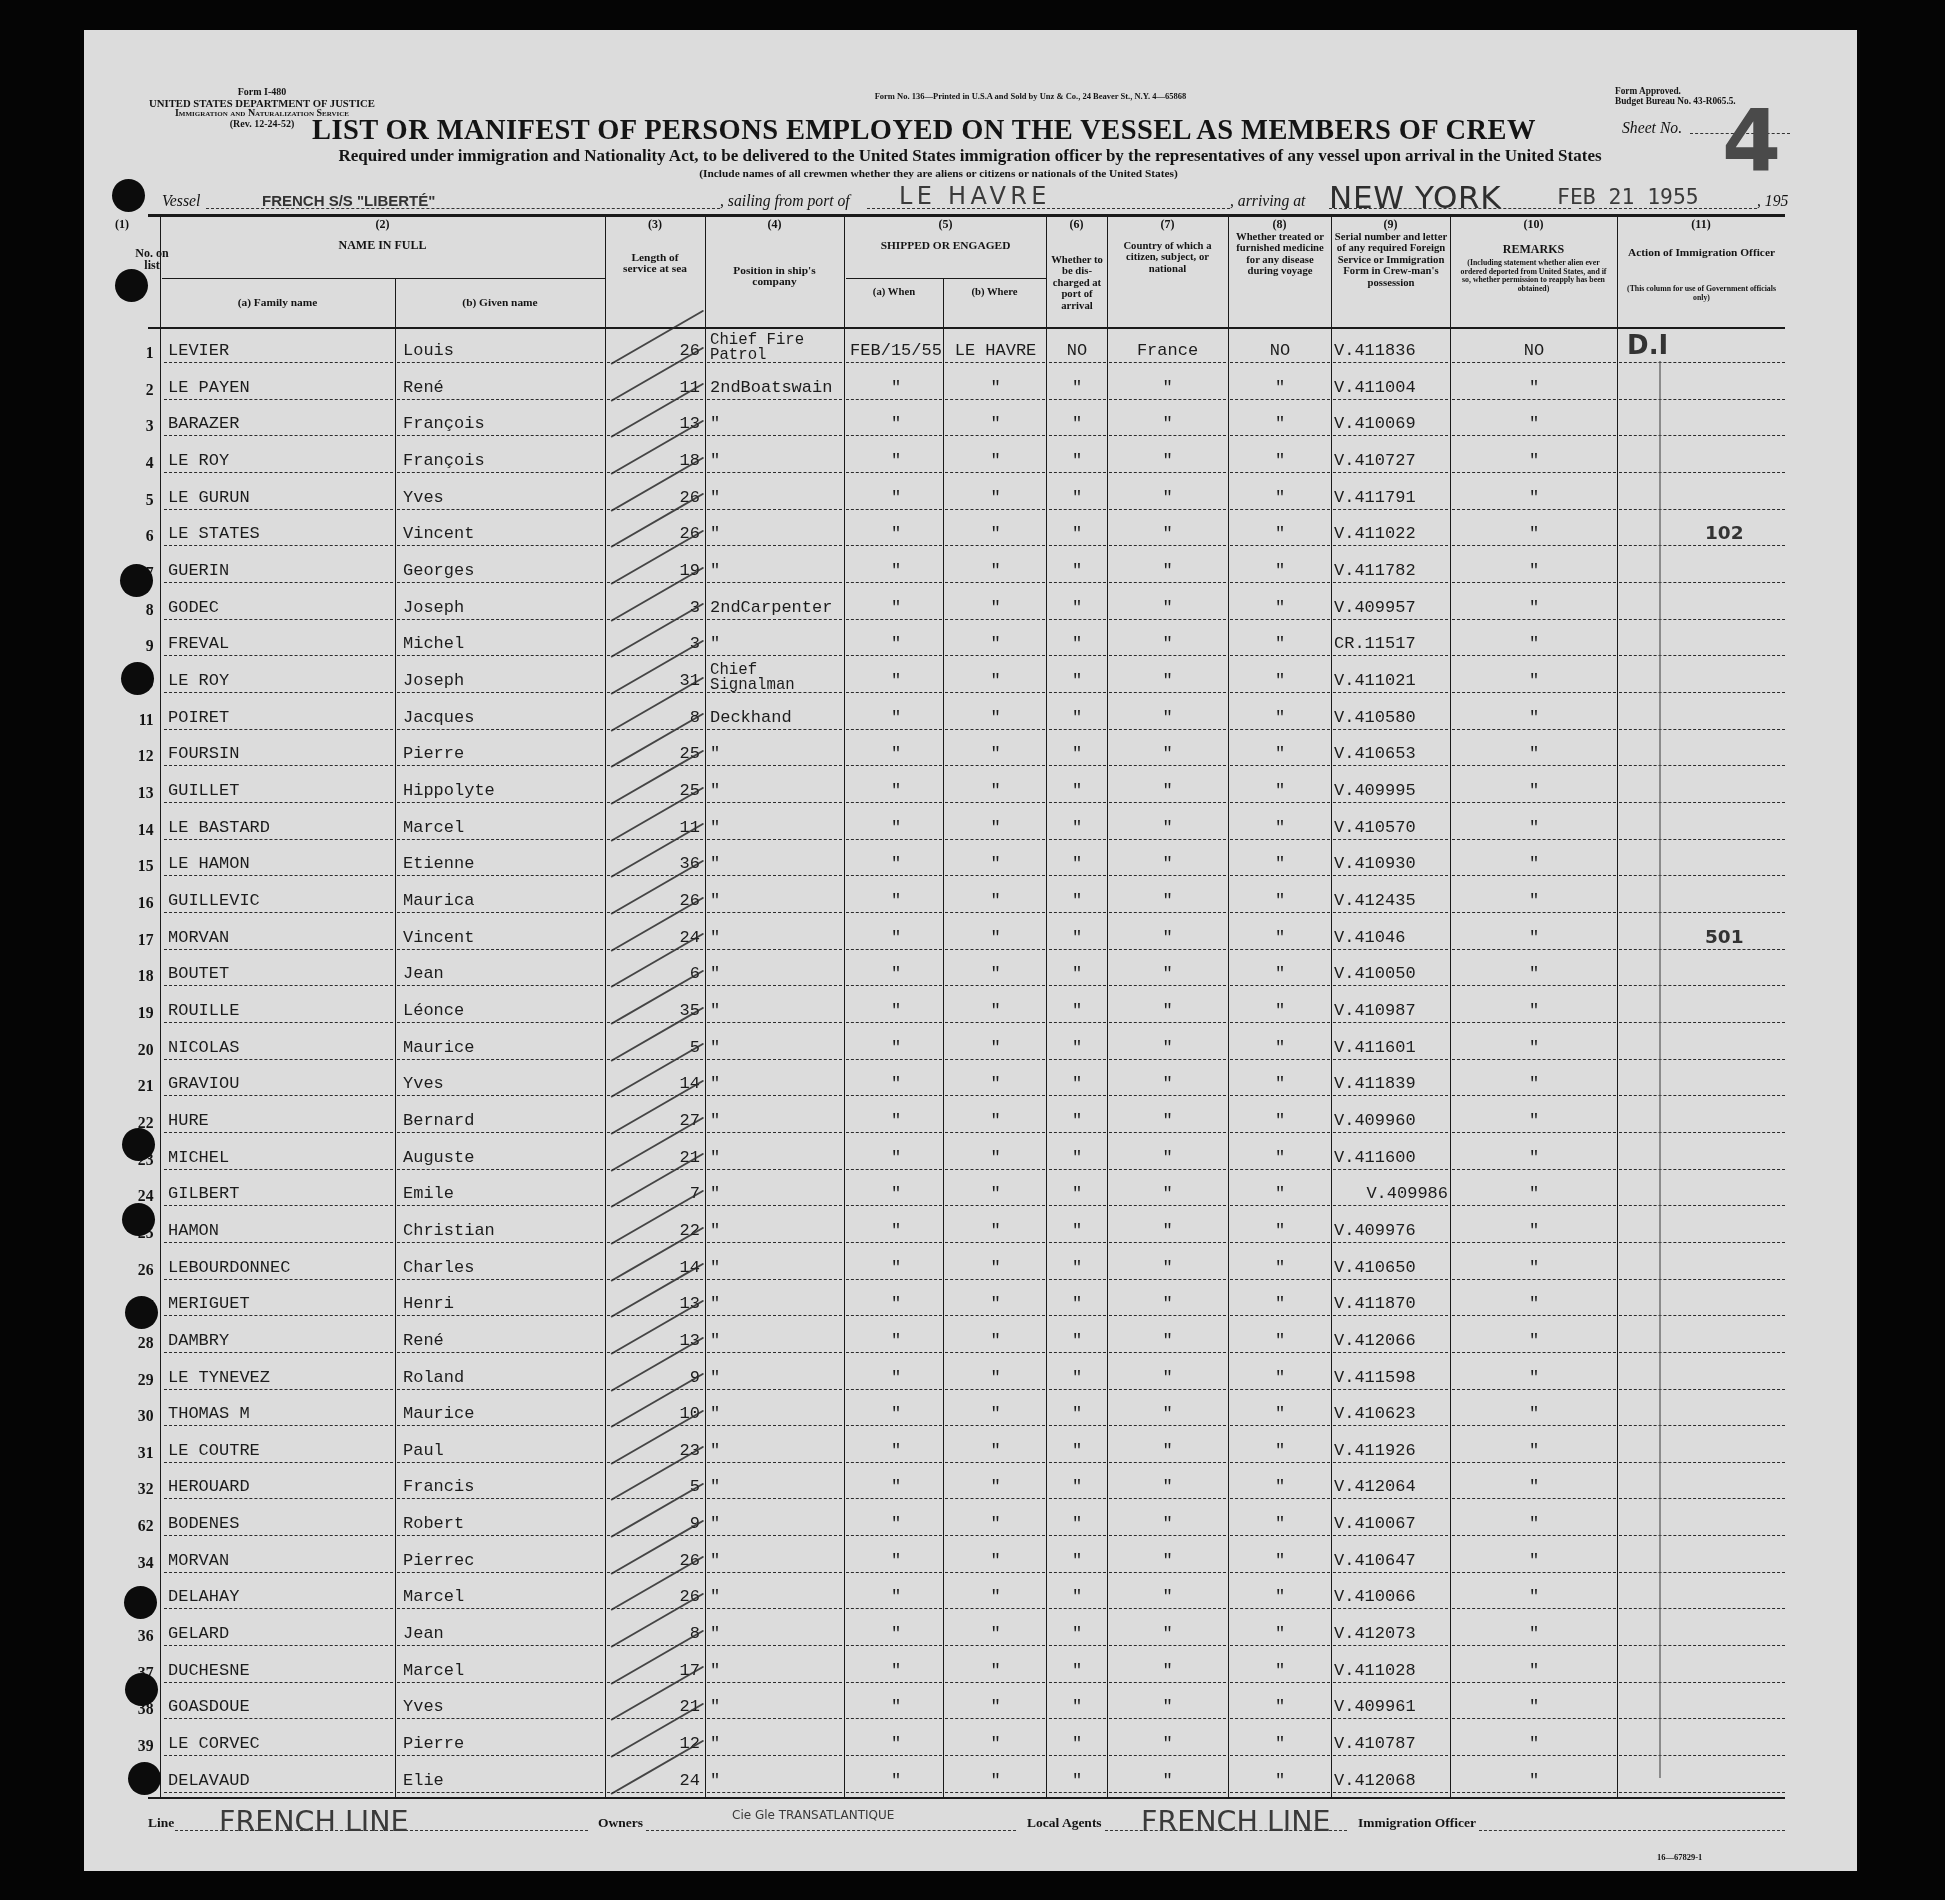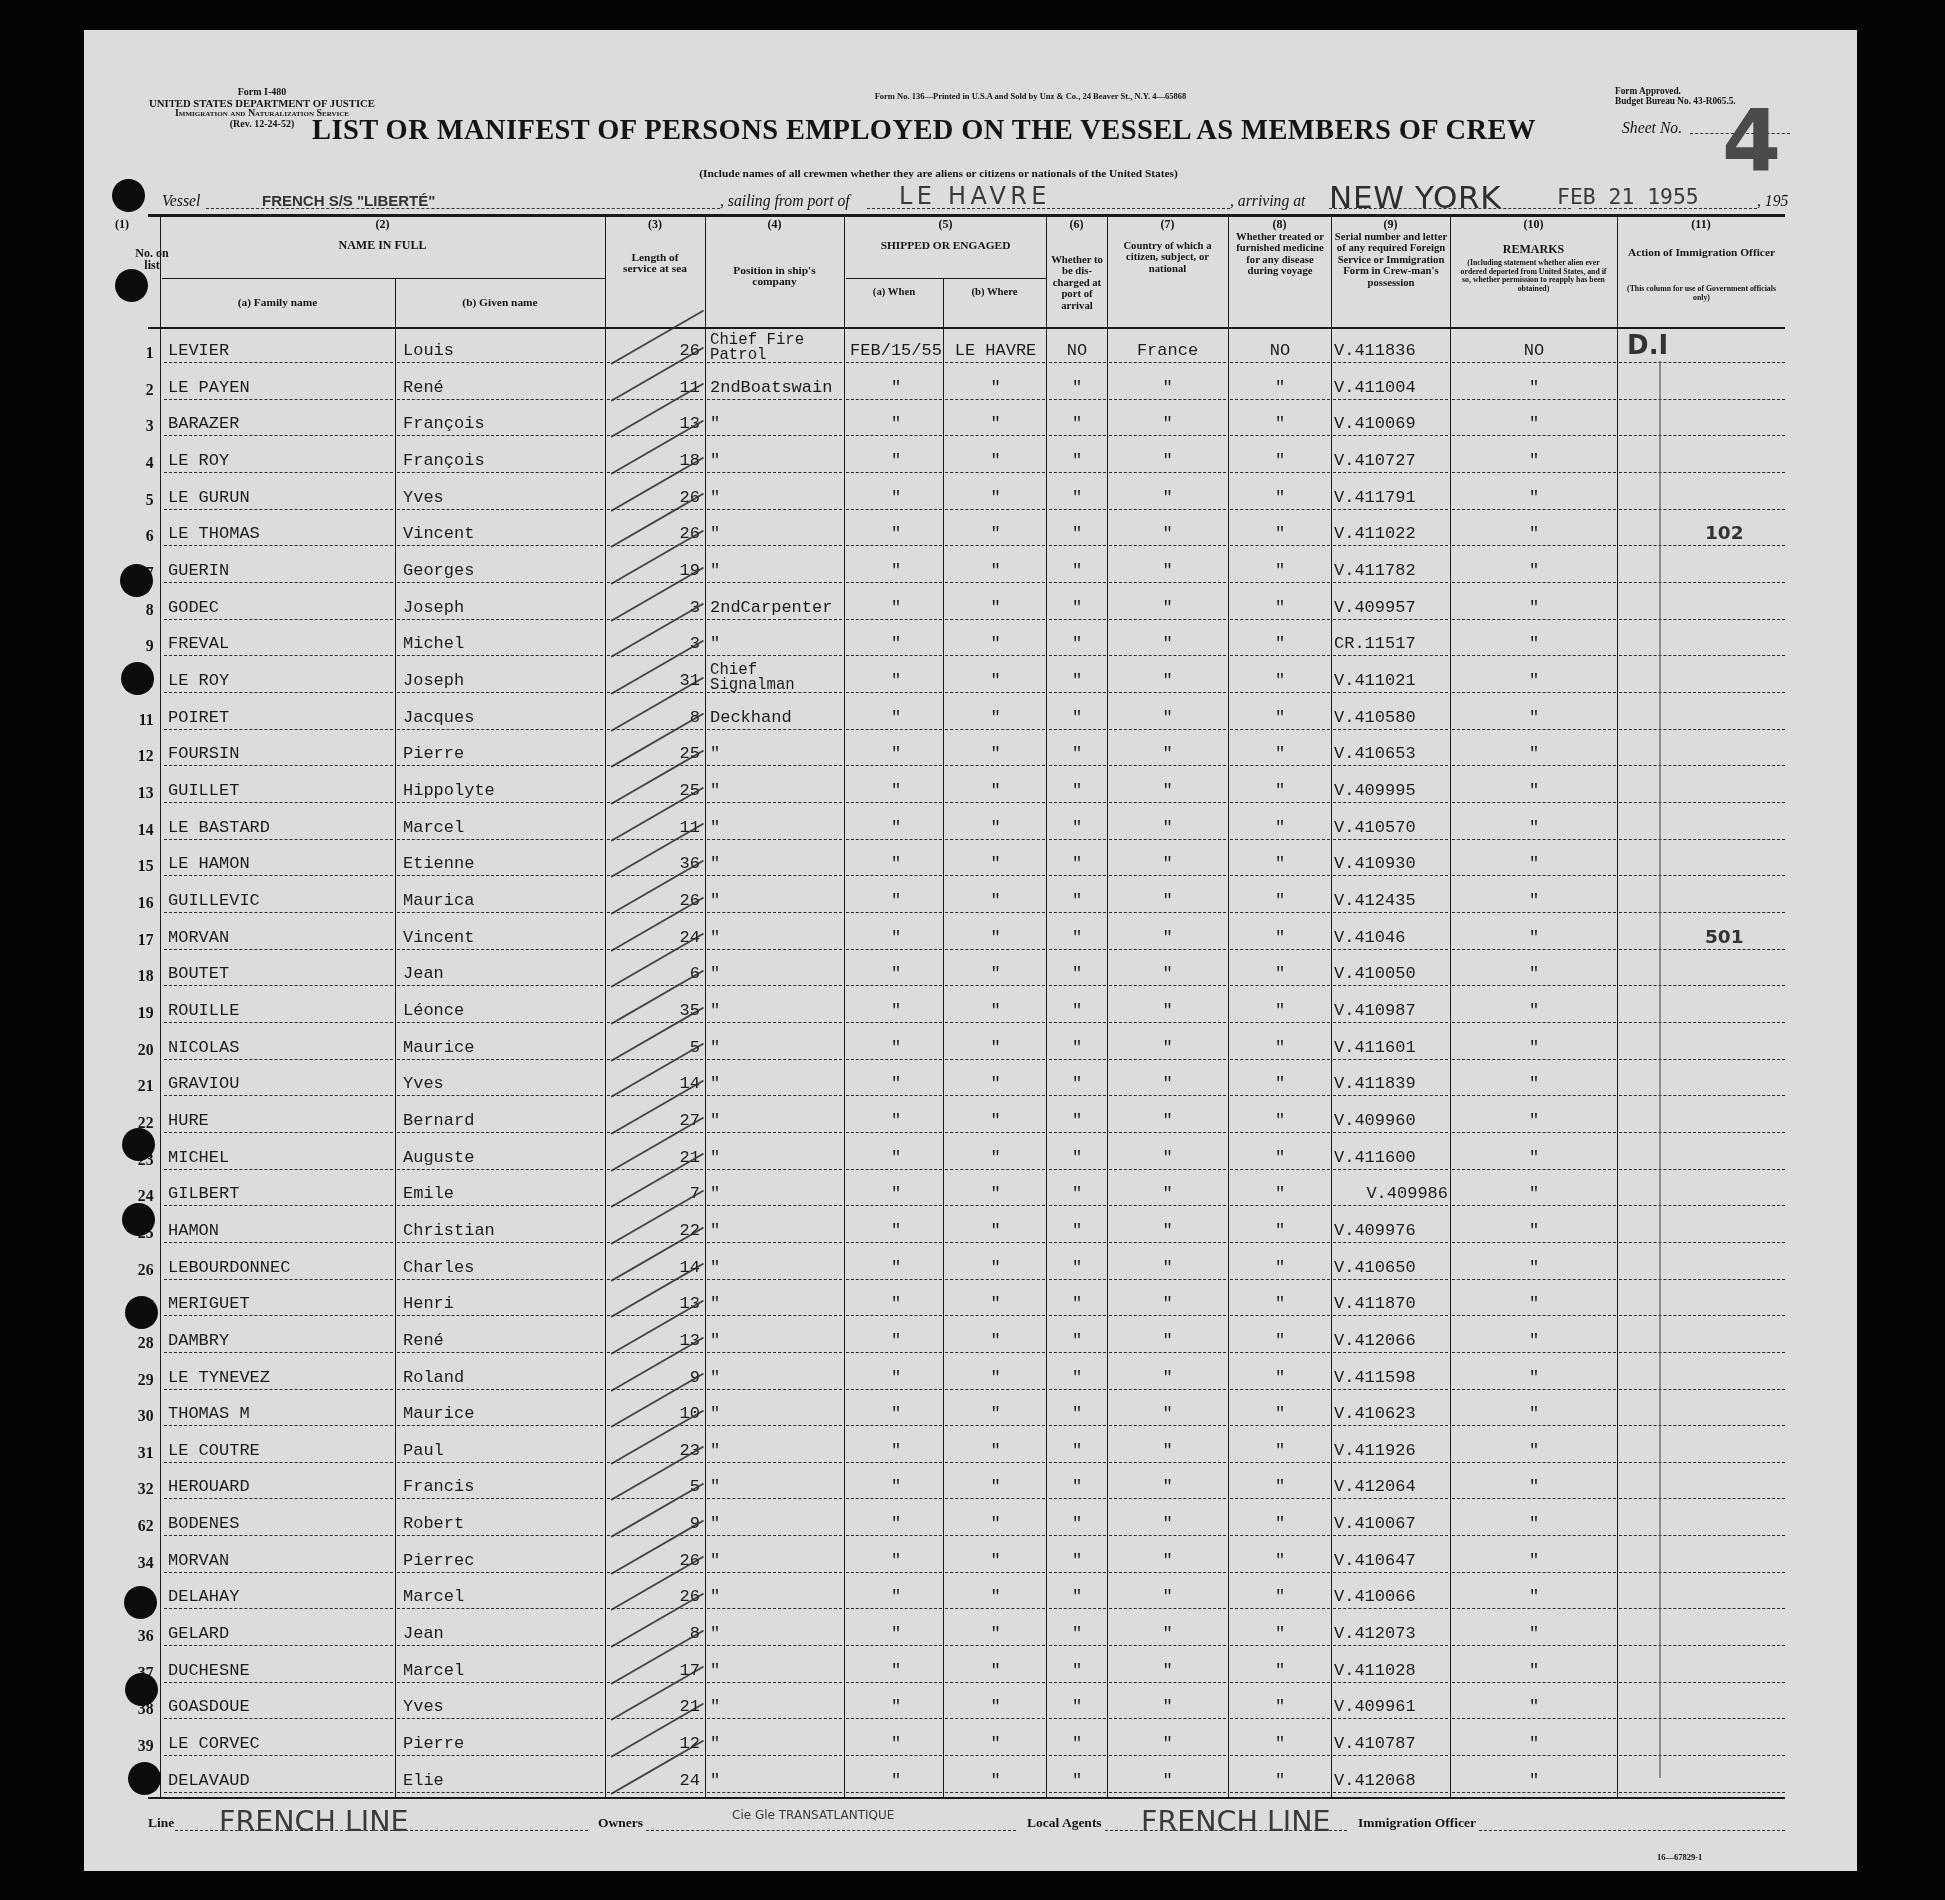--- a/index.html
+++ b/index.html
@@ -50,20 +50,21 @@
   </div>
 
   <div class="abs title" style="left:228px;top:84px;">LIST OR MANIFEST OF PERSONS EMPLOYED ON THE VESSEL AS MEMBERS OF CREW</div>
 
   <div class="abs" style="left:1538px;top:89px;width:171px;">
     <span class="italic-lbl">Sheet No.</span>
     <span class="abs dots" style="left:68px;top:14.2px;width:100px;"></span>
     <span class="abs" style="left:100px;top:-28.5px;font-family:'DejaVu Sans', sans-serif;font-size:85px;color:#4a4a4a;font-weight:bold;">4</span>
   </div>
 
+  <div class="abs subtitle" style="left:64px;top:116px;width:1644px;text-align:center;">Required under immigration and Nationality Act, to be delivered to the United States immigration officer by the representatives of any vessel upon arrival in the United States</div>
   <div class="abs hdr-small" style="left:356px;top:137px;width:997px;font-size:11.4px;">(Include names of all crewmen whether they are aliens or citizens or nationals of the United States)</div>
 
   <div class="abs" style="left:78px;top:155px;width:1637px;height:28.5px;">
     <span class="abs italic-lbl" style="left:0;top:7.1px;">Vessel</span>
     <span class="abs dots" style="left:44px;top:23px;width:514px;"></span>
     <span class="abs" style="left:100px;top:7.1px;font-family:'Liberation Sans', sans-serif;font-weight:bold;font-size:15px;color:#333;">FRENCH S/S "LIBERTÉ"</span>
     <span class="abs italic-lbl" style="left:558px;top:7.1px;">, sailing from port of</span>
     <span class="abs dots" style="left:705px;top:23px;width:363px;"></span>
     <span class="abs stamp" style="left:737px;top:-2.8px;font-size:24px;">LE HAVRE</span>
     <span class="abs italic-lbl" style="left:1068px;top:7.1px;">, arriving at</span>
@@ -280,21 +281,21 @@
         <div class="rowline" style="left: 523px; width: 96px;"></div>
         <div class="rowline" style="left: 623px; width: 135px;"></div>
         <div class="rowline" style="left: 762px; width: 96px;"></div>
         <div class="rowline" style="left: 861px; width: 100px;"></div>
         <div class="rowline" style="left: 965px; width: 57px;"></div>
         <div class="rowline" style="left: 1025px; width: 117px;"></div>
         <div class="rowline" style="left: 1146px; width: 100px;"></div>
         <div class="rowline" style="left: 1249px; width: 115px;"></div>
         <div class="rowline" style="left: 1368px; width: 164px;"></div>
         <div class="rowline" style="left: 1535px; width: 166px;"></div>
-        <div class="cell" style="left: 84px; width: 224px; text-align: left;">LE THOMAS</div>
+        <div class="cell" style="left: 84px; width: 224px; text-align: left;">LE STATES</div>
         <div class="cell" style="left: 319px; width: 199px; text-align: left;">Vincent</div>
         <div class="cell" style="left: 525px; width: 91px; text-align: right;">26</div>
         <div class="cell" style="left: 626px; width: 135px; text-align: left;">"</div>
         <div class="cell" style="left: 762px; width: 100px; text-align: center;">"</div>
         <div class="cell" style="left: 861px; width: 101px; text-align: center;">"</div>
         <div class="cell" style="left: 964px; width: 58px; text-align: center;">"</div>
         <div class="cell" style="left: 1025px; width: 117px; text-align: center;">"</div>
         <div class="cell" style="left: 1146px; width: 100px; text-align: center;">"</div>
         <div class="cell" style="left: 1250px; width: 114px; text-align: left;">V.411022</div>
         <div class="cell" style="left: 1368px; width: 164px; text-align: center;">"</div>

